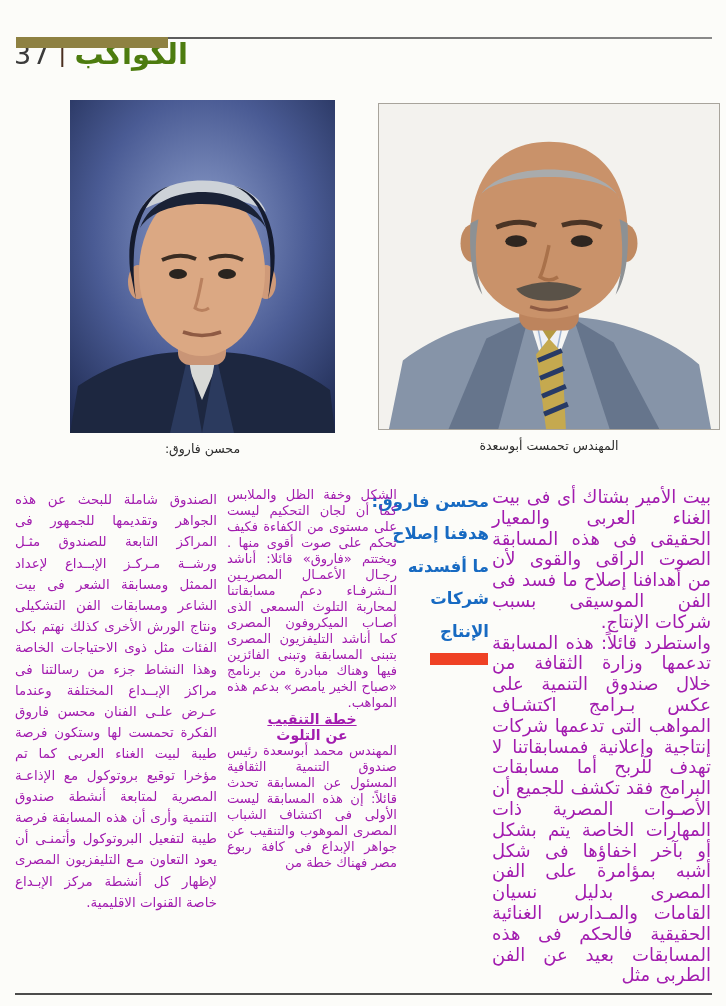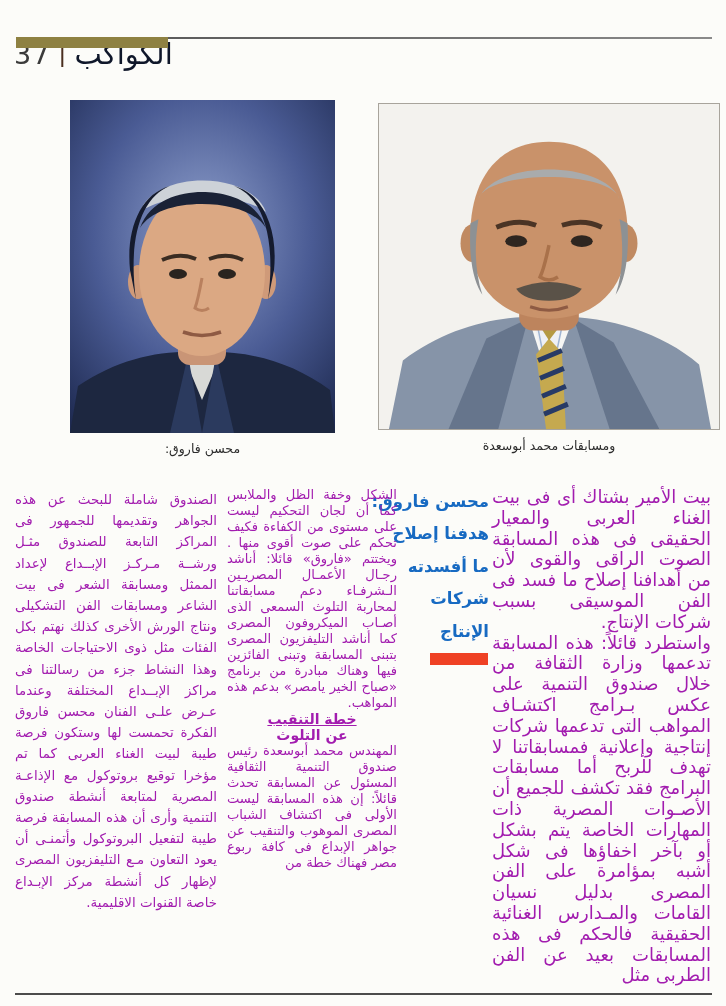--- a/index.html
+++ b/index.html
@@ -8,21 +8,21 @@
     background:#fcfcf9;
     font-family:"DejaVu Sans", sans-serif;
     overflow:hidden;
   }
   .abs{position:absolute;}
 
   
   .masthead{left:14px;top:6px;height:32px;display:flex;align-items:center;direction:ltr;gap:8px;margin-top:32px;}
   .page-num{font-size:27px;color:#3b3b3b;letter-spacing:1px;}
   .mast-sep{font-size:24px;color:#4a2f20;transform:translateY(-1px);}
-  .mag-logo{font-size:29px;font-weight:normal;color:#0f172a;}
+  .mag-logo{font-size:29px;font-weight:bold;color:#4d7c0f;}
   .gold-bar{left:16px;top:37px;width:152px;height:11px;background:#8e8142;}
   .head-line{left:168px;top:37px;width:544px;height:2px;background:linear-gradient(to right,#5c5c5c,#8a8a8a);}
 
   
   figure{margin:0;}
   .photo-left{left:70px;top:100px;width:265px;height:333px;}
   .photo-right{left:378px;top:103px;width:342px;height:327px;border:1px solid #a8a49c;box-sizing:border-box;}
   .photo-left svg,.photo-right svg{display:block;width:100%;height:100%;}
   .caption{font-size:12.5px;color:#2c2c2c;text-align:center;direction:rtl;}
   .caption-left{left:70px;top:441px;width:265px;}
@@ -130,21 +130,21 @@
     <ellipse cx="138" cy="138" rx="11" ry="6" fill="#2e2620"></ellipse>
     <ellipse cx="204" cy="138" rx="11" ry="6" fill="#2e2620"></ellipse>
 
     <path d="M171,142 q-5,24 -9,32 q9,6 18,0" stroke="#a9714a" stroke-width="3.5" fill="none"></path>
 
     <path d="M138,186 q33,-14 66,0 q-8,12 -33,12 q-25,0 -33,-12 Z" fill="#5a5248"></path>
 
     <path d="M152,204 q19,7 38,0" stroke="#8e5a43" stroke-width="3" fill="none"></path>
   </svg>
 </figure>
-<figcaption class="abs caption caption-right">ومسابقات محمد أبوسعدة</figcaption>
+<figcaption class="abs caption caption-right">المهندس تحمست أبوسعدة</figcaption>
 
 <div class="abs pull-quote">
   <span class="pq-line">محسن فاروق:</span>
   <span class="pq-line">هدفنا إصلاح</span>
   <span class="pq-line">ما أفسدته</span>
   <span class="pq-line">شركات</span>
   <span class="pq-line">الإنتاج</span>
   <div class="pq-bar"></div>
 </div>
 

